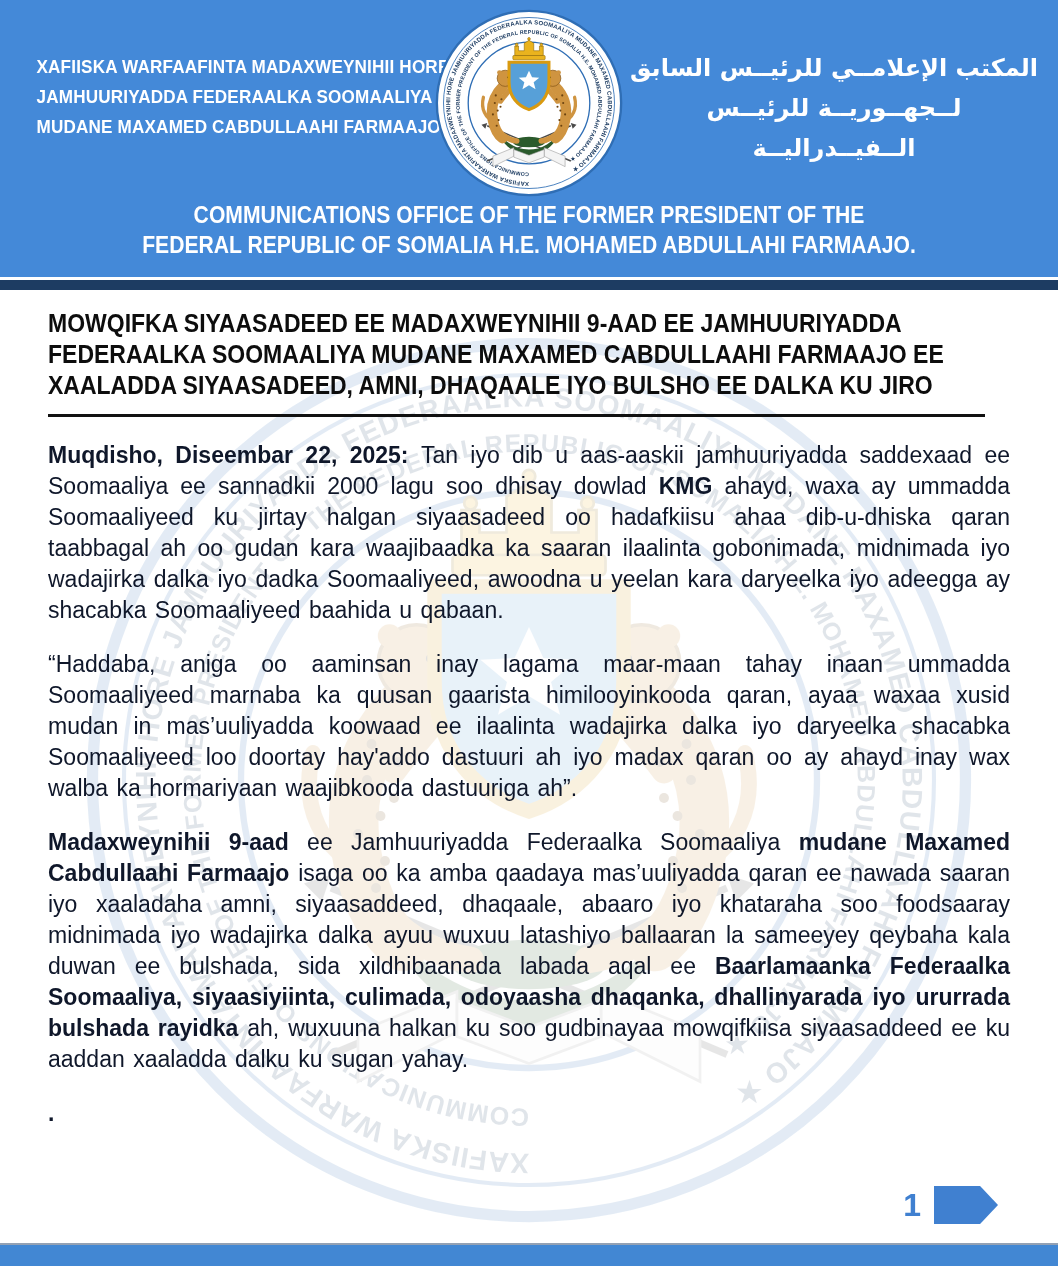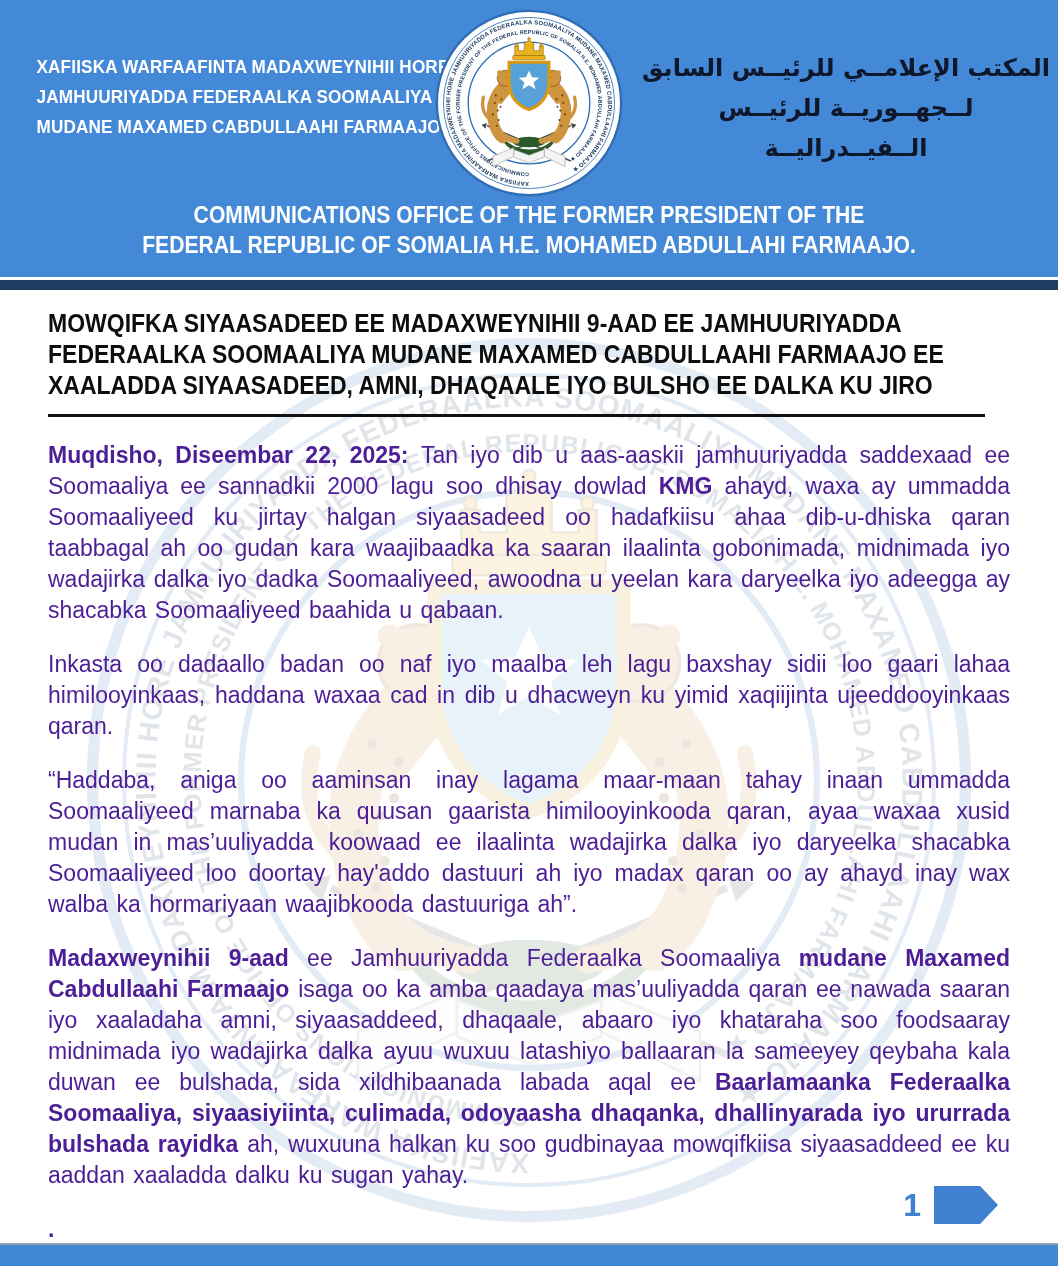--- a/index.html
+++ b/index.html
@@ -20,22 +20,22 @@
     background: var(--header-blue, #4489d8);
   }
   .office-somali {
     position: absolute; top: 52px; left: 16px; width: 410px;
     text-align: center; color: #ffffff; font-weight: bold;
     font-size: 19px; line-height: 30px; letter-spacing: 0.2px;
     transform: scaleX(0.9); transform-origin: center top;
     text-transform: uppercase; white-space: nowrap;
   }
   .office-arabic {
-    position: absolute; top: 48px; right: 2px; width: 420px;
-    direction: rtl; text-align: center; color: #0f172a; font-weight: bold;
+    position: absolute; top: 48px; right: 14px; width: 420px;
+    direction: rtl; text-align: center; color: #ffffff; font-weight: bold;
     font-size: 24px; line-height: 40px;
     font-family: "DejaVu Sans", sans-serif;
   }
   .seal-wrap {
     position: absolute; top: 8px; left: 50%; transform: translateX(-50%);
     width: 190px; height: 190px;
   }
   .office-english {
     position: absolute; top: 200px; left: 0; right: 0;
     text-align: center; color: #ffffff; font-weight: bold;
@@ -64,21 +64,21 @@
     font-size: 25px; line-height: 31px; font-weight: bold;
     color: #0d0d0d; text-transform: uppercase;
   }
   .title-rule {
     width: 937px; height: 0;
     border: none; border-top: 3px solid #111111;
     margin: 13px 0 23px;
   }
   .body-para {
     font-size: 23px; line-height: 31px;
-    text-align: justify; color: #4c1d95;
+    text-align: justify; color: #0f172a;
     margin-bottom: 23px;
     word-spacing: 2px;
   }
   .body-para .b { font-weight: bold; }
 
   
   .page-num-row {
     position: absolute; right: 60px; top: 1186px;
     display: flex; align-items: center; gap: 13px; z-index: 2;
   }
@@ -227,21 +227,20 @@
       </div>
   </header>
   <div class="header-line-white"></div>
   <div class="header-bar-navy"></div>
 
   <main class="doc-body">
     <h1 class="doc-title">MOWQIFKA SIYAASADEED EE MADAXWEYNIHII 9-AAD EE JAMHUURIYADDA FEDERAALKA SOOMAALIYA MUDANE MAXAMED CABDULLAAHI FARMAAJO EE XAALADDA SIYAASADEED, AMNI, DHAQAALE IYO BULSHO EE DALKA KU JIRO</h1>
     <hr class="title-rule">
     <div>
         <p class="body-para"><span class="b">Muqdisho, Diseembar 22, 2025: </span><span>Tan iyo dib u aas-aaskii jamhuuriyadda saddexaad ee Soomaaliya ee sannadkii 2000 lagu soo dhisay dowlad </span><span class="b">KMG</span><span> ahayd, waxa ay ummadda Soomaaliyeed ku jirtay halgan siyaasadeed oo hadafkiisu ahaa dib-u-dhiska qaran taabbagal ah oo gudan kara waajibaadka ka saaran ilaalinta gobonimada, midnimada iyo wadajirka dalka iyo dadka Soomaaliyeed, awoodna u yeelan kara daryeelka iyo adeegga ay shacabka Soomaaliyeed baahida u qabaan.</span></p>
-        <p class="body-para"><span>Inkasta oo dadaallo badan oo naf iyo maalba leh lagu baxshay sidii loo gaari lahaa himilooyinkaas, haddana waxaa cad in dib u dhacweyn ku yimid xaqiijinta ujeeddooyinkaas qaran.</span></p>
         <p class="body-para"><span>“Haddaba, aniga oo aaminsan inay lagama maar-maan tahay inaan ummadda Soomaaliyeed marnaba ka quusan gaarista himilooyinkooda qaran, ayaa waxaa xusid mudan in mas’uuliyadda koowaad ee ilaalinta wadajirka dalka iyo daryeelka shacabka Soomaaliyeed loo doortay hay'addo dastuuri ah iyo madax qaran oo ay ahayd inay wax walba ka hormariyaan waajibkooda dastuuriga ah”.</span></p>
         <p class="body-para"><span class="b">Madaxweynihii 9-aad</span><span> ee Jamhuuriyadda Federaalka Soomaaliya </span><span class="b">mudane Maxamed Cabdullaahi Farmaajo</span><span> isaga oo ka amba qaadaya mas’uuliyadda qaran ee nawada saaran iyo xaaladaha amni, siyaasaddeed, dhaqaale, abaaro iyo khataraha soo foodsaaray midnimada iyo wadajirka dalka ayuu wuxuu latashiyo ballaaran la sameeyey qeybaha kala duwan ee bulshada, sida xildhibaanada labada aqal ee </span><span class="b">Baarlamaanka Federaalka Soomaaliya, siyaasiyiinta, culimada, odoyaasha dhaqanka, dhallinyarada iyo ururrada bulshada rayidka</span><span> ah, wuxuuna halkan ku soo gudbinayaa mowqifkiisa siyaasaddeed ee ku aaddan xaaladda dalku ku sugan yahay.</span></p>
         <p class="body-para"><span class="b">.</span></p>
       </div>
   </main>
 
   <div class="page-num-row">
     <span class="page-num">1</span>
     <span class="page-arrow"></span>
   </div>

